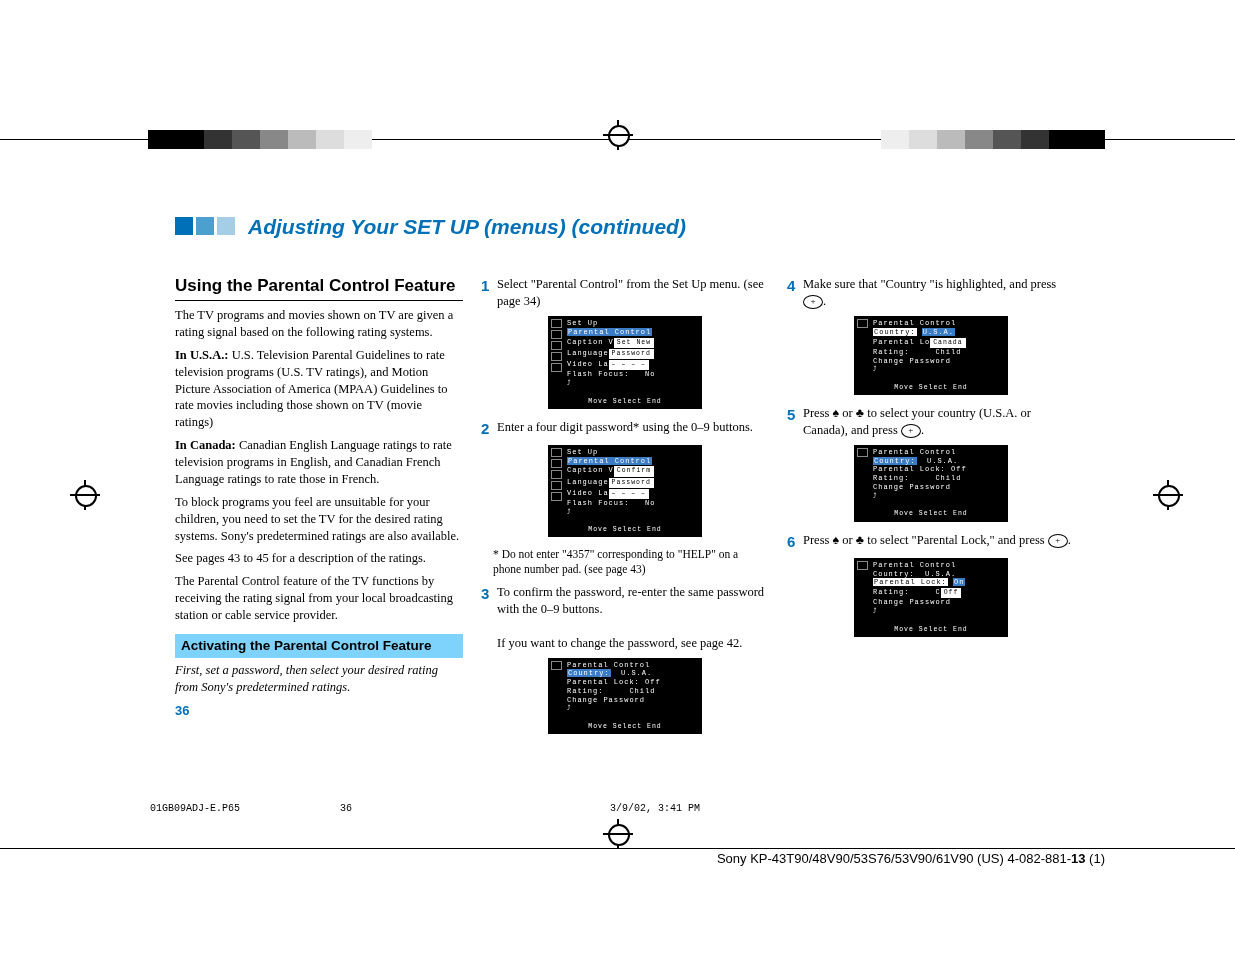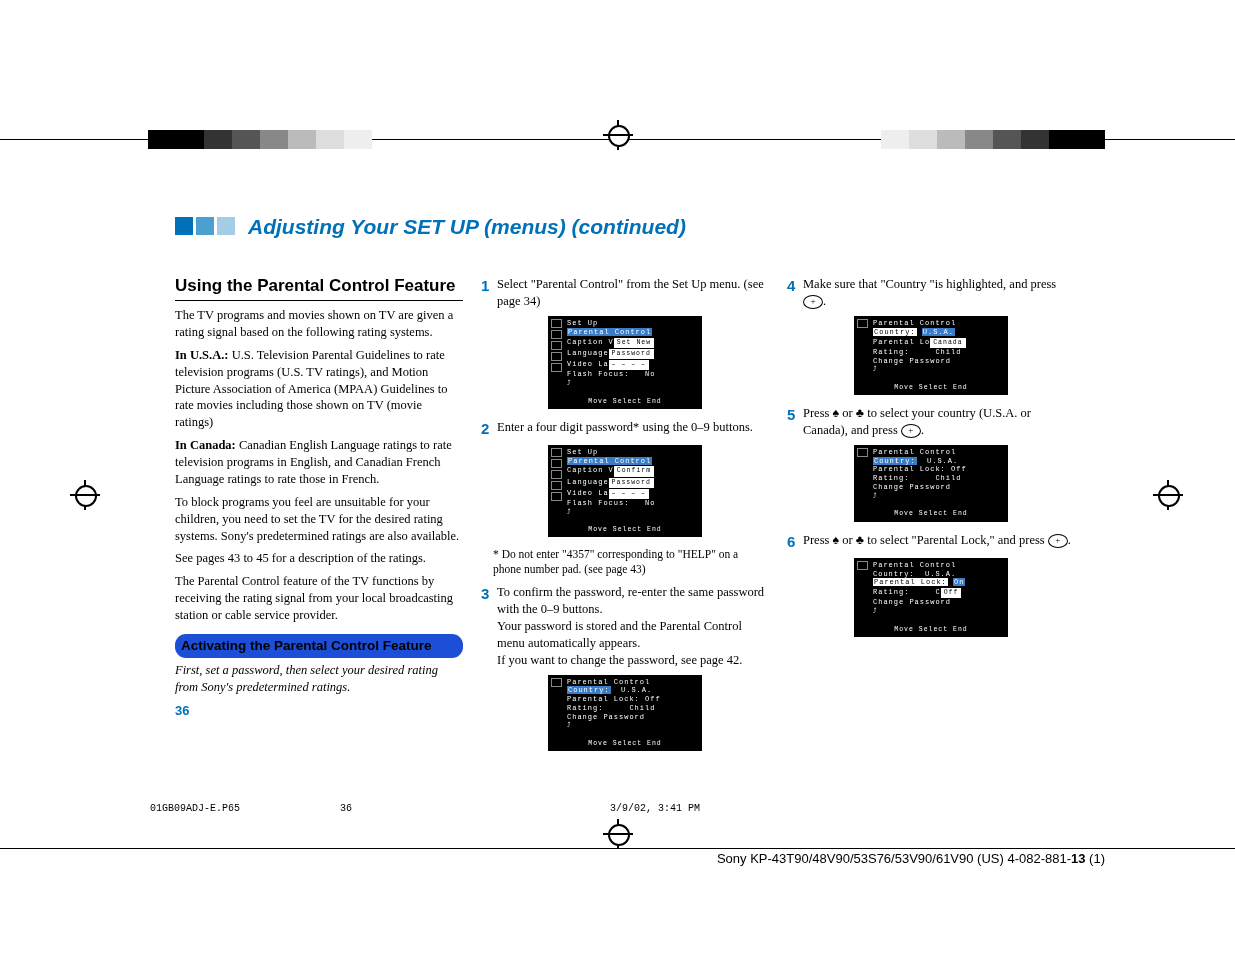--- a/index.html
+++ b/index.html
@@ -69,27 +69,26 @@
     font-family: "Trebuchet MS","Arial",sans-serif;
     font-weight: bold;
     font-size: 17px;
     line-height:1.15;
     margin: 0 0 6px 0;
     border-bottom: 1px solid #000;
     padding-bottom: 4px;
   }
   .h3 {
     font-family: "Trebuchet MS","Arial",sans-serif;
-    background: #1d4ed8;
+    background: #7dd3fc;
     font-weight: bold;
     font-size: 13.5px;
     padding: 4px 6px;
     margin: 10px 0 4px 0;
     line-height:1.2;
-    border-radius:11px;
   }
   .col p { margin: 0 0 6px 0; }
   .em { font-style: italic; }
   .b { font-weight: bold; }
   .stepn {
     color:#0071b8;
     font-family:"Trebuchet MS",sans-serif;
     font-weight:bold;
     font-size:15px;
     display:inline-block;
@@ -250,21 +249,21 @@
             <div><span>Caption V</span><span class="sub">Confirm</span></div>
             <div><span>Language</span><span class="sub">Password</span></div>
             <div><span>Video La</span><span class="sub hi">– – – –</span></div>
             <div><span>Flash Focus:</span>&nbsp;&nbsp;&nbsp;<span>No</span></div>
             <div>⤴</div>
           </div>
           <div class="ft">Move    Select    End</div>
         </div>
         <div class="footnote">* Do not enter "4357" corresponding to "HELP" on a phone number pad. (see page 43)</div>
 
-        <p><span class="stepn">3</span><span class="steptxt"><span>To confirm the password, re-enter the same password with the 0–9 buttons.</span><br><span>Your password is stored and the Parental Control menu automatically appears.</span><br><span>If you want to change the password, see page 42.</span></span></p>
+        <p><span class="stepn">3</span><span class="steptxt"><span>To confirm the password, re-enter the same password with the 0–9 buttons.</span><br><br><span>If you want to change the password, see page 42.</span></span></p>
         <div class="scr">
           <div class="ico icons">
               <div></div>
             </div>
           <div class="body">
             <div>Parental Control</div>
             <div><span class="hi">Country:</span>&nbsp;&nbsp;<span>U.S.A.</span></div>
             <div><span>Parental Lock:</span>&nbsp;<span>Off</span></div>
             <div><span>Rating:</span>&nbsp;&nbsp;&nbsp;&nbsp;&nbsp;<span>Child</span></div>
             <div>Change Password</div>

